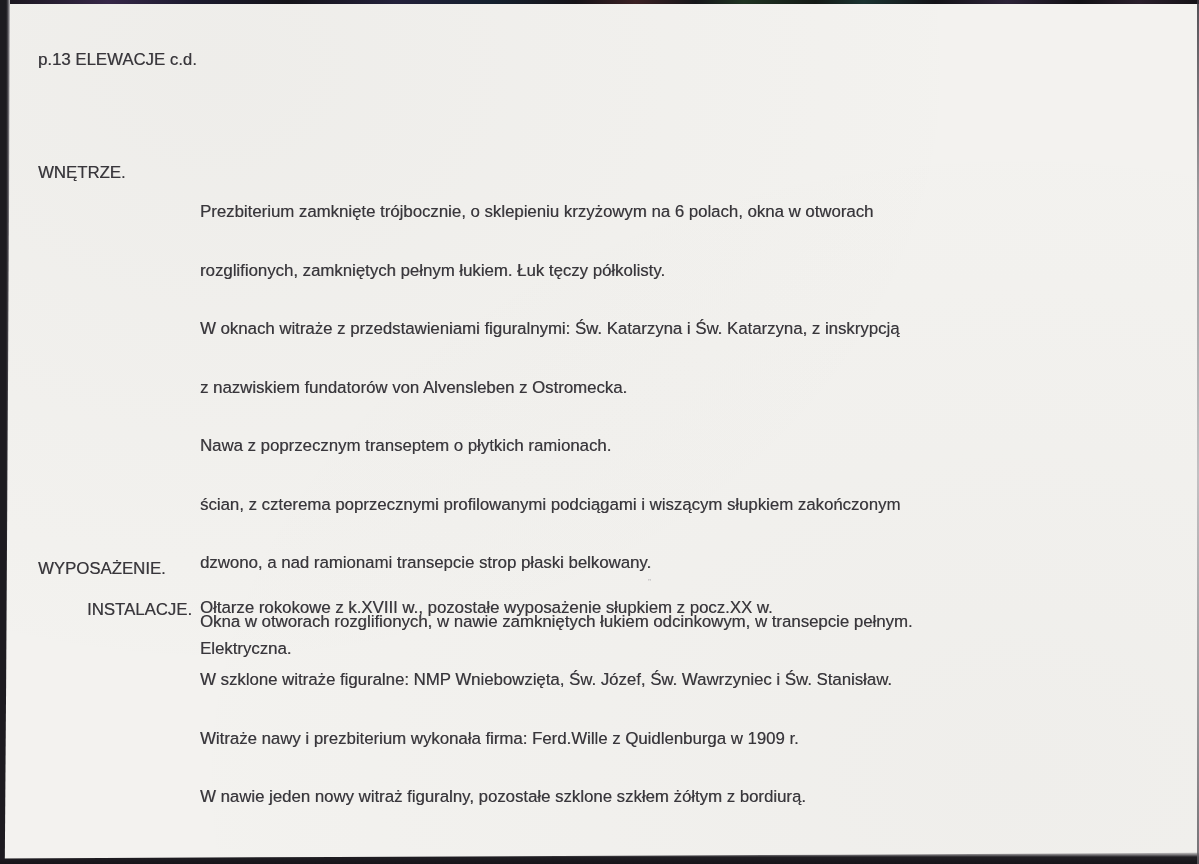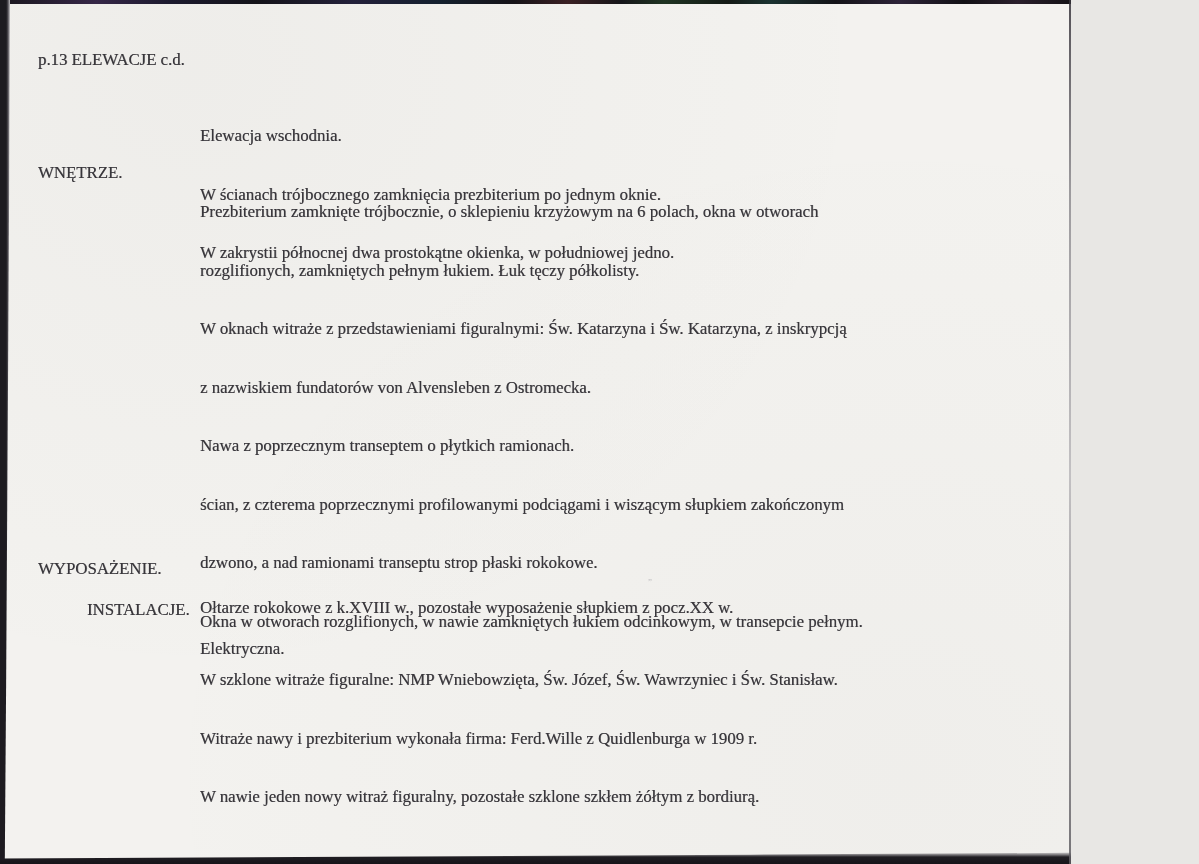--- a/index.html
+++ b/index.html
@@ -2,28 +2,28 @@
 <html><head>
 <meta charset="utf-8">
 <style>
   html, body {
     margin: 0;
     padding: 0;
     background: #e8e7e4;
   }
   .scan {
     position: relative;
-    width: 1071px;
+    width: 1199px;
     height: 864px;
     overflow: hidden;
     background:
       radial-gradient(ellipse at 18% 8%, rgba(120,115,110,0.04), transparent 55%),
       radial-gradient(ellipse at 85% 90%, rgba(120,115,110,0.03), transparent 60%),
       #f3f2ef;
-    font-family: Liberation Serif, serif;
+    font-family: Liberation Sans, sans-serif;
     font-size: 16.8px;
     line-height: 19.5px;
     color: #38363b;
     text-shadow: 0.4px 0 0 rgba(56,54,59,0.55);
     white-space: pre;
   }
   
   .edge-top {
     position: absolute; top: 0; left: 0; right: 0; height: 4px;
     background: linear-gradient(to right,
@@ -76,35 +76,30 @@
 
 <div class="scan">
 
   <div class="edge-top"></div>
   <div class="edge-left"></div>
   <div class="edge-bottom"></div>
   <div class="edge-right"></div>
 
   <div class="header">p.13 ELEWACJE c.d.</div>
 
-  <div class="intro">
-    <div>Elewacja wschodnia.</div>
-    <div>W ścianach trójbocznego zamknięcia prezbiterium po jednym oknie.</div>
-    <div>W zakrystii północnej dwa prostokątne okienka, w południowej jedno.</div>
-  </div>
 
   <div class="label-col lbl-wnetrze">WNĘTRZE.</div>
   <div class="body-col body-wnetrze">
     <div>Prezbiterium zamknięte trójbocznie, o sklepieniu krzyżowym na 6 polach, okna w otworach</div>
     <div>rozglifionych, zamkniętych pełnym łukiem. Łuk tęczy półkolisty.</div>
     <div>W oknach witraże z przedstawieniami figuralnymi: Św. Katarzyna i Św. Katarzyna, z inskrypcją</div>
     <div>z nazwiskiem fundatorów von Alvensleben z Ostromecka.</div>
     <div>Nawa z poprzecznym transeptem o płytkich ramionach.</div>
     <div>ścian, z czterema poprzecznymi profilowanymi podciągami i wiszącym słupkiem zakończonym</div>
-    <div>dzwono, a nad ramionami transeptu strop płaski rokokowe.</div>
+    <div>dzwono, a nad ramionami transepcie strop płaski belkowany.</div>
     <div>Okna w otworach rozglifionych, w nawie zamkniętych łukiem odcinkowym, w transepcie pełnym.</div>
     <div>W szklone witraże figuralne: NMP Wniebowzięta, Św. Józef, Św. Wawrzyniec i Św. Stanisław.</div>
     <div>Witraże nawy i prezbiterium wykonała firma: Ferd.Wille z Quidlenburga w 1909 r.</div>
     <div>W nawie jeden nowy witraż figuralny, pozostałe szklone szkłem żółtym z bordiurą.</div>
     
     
     
     
     
     

